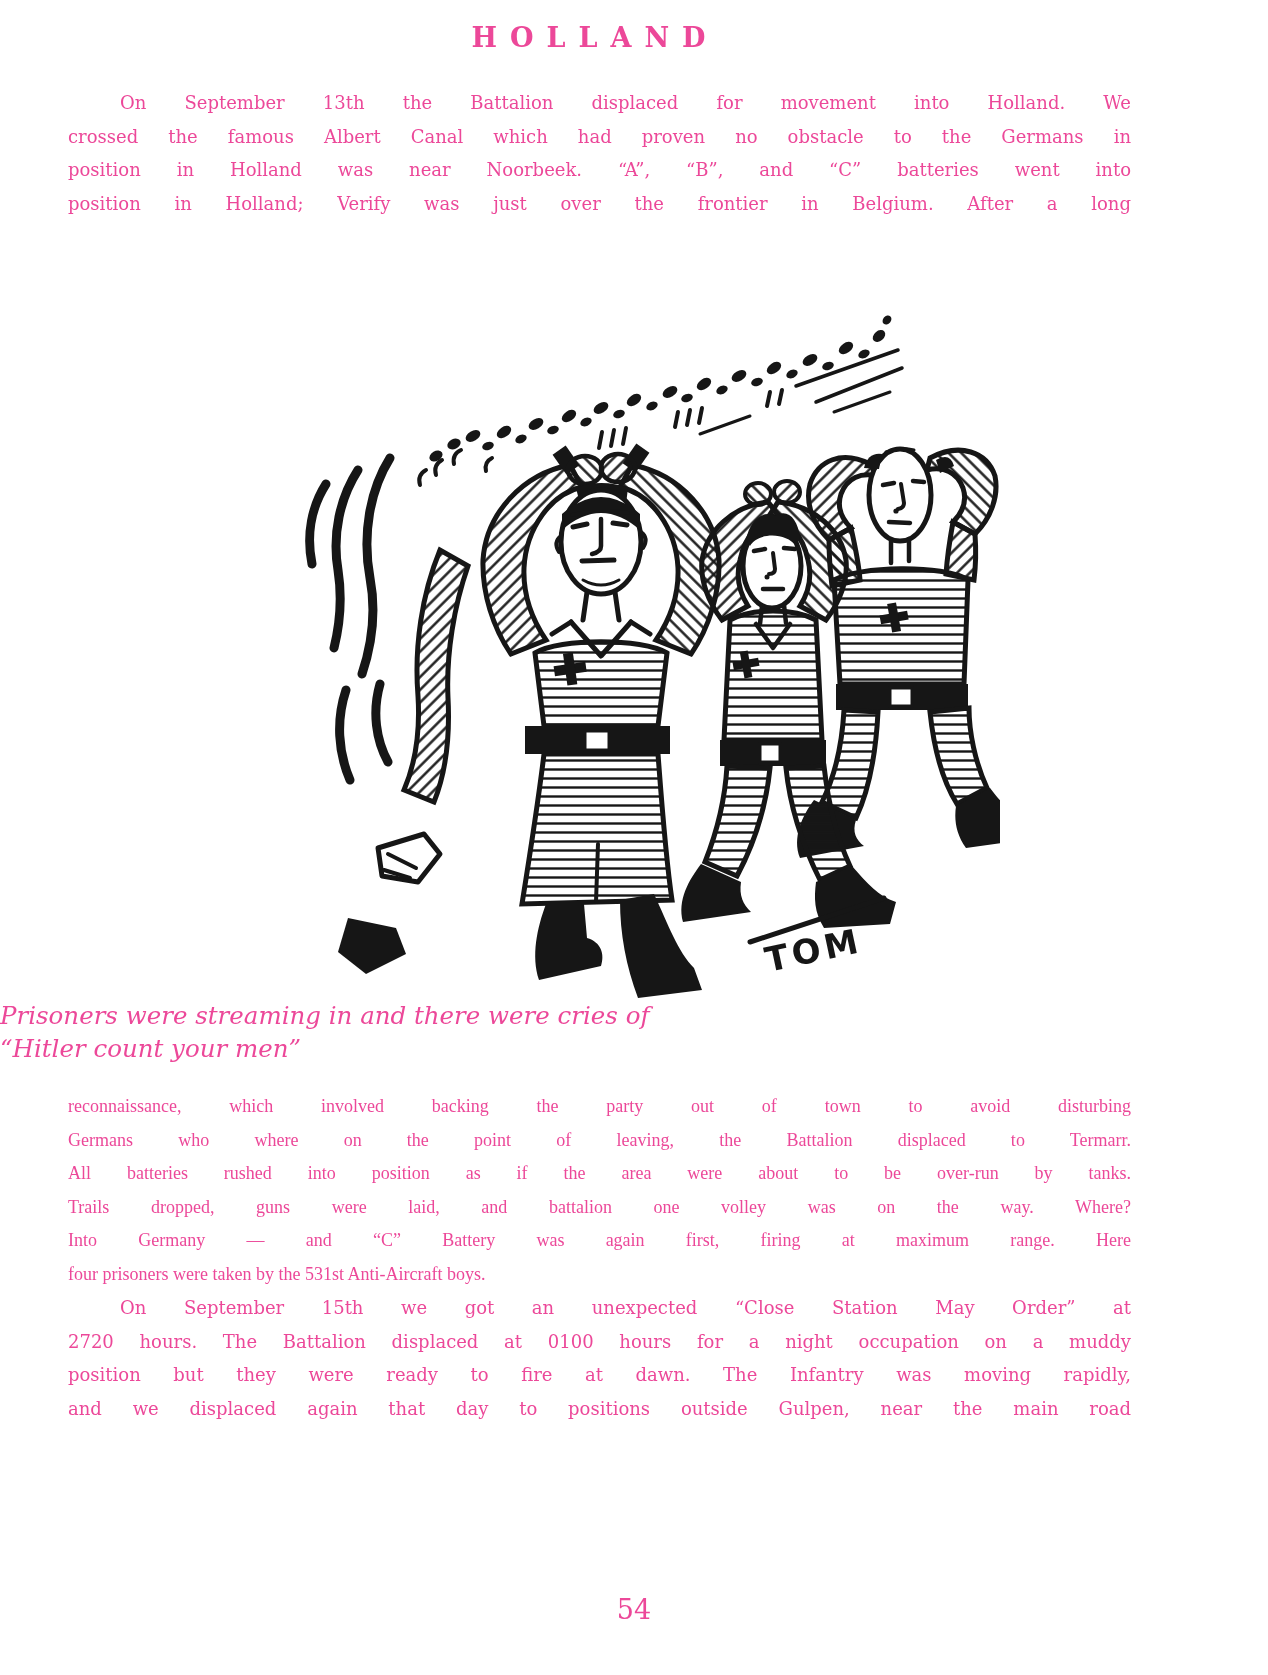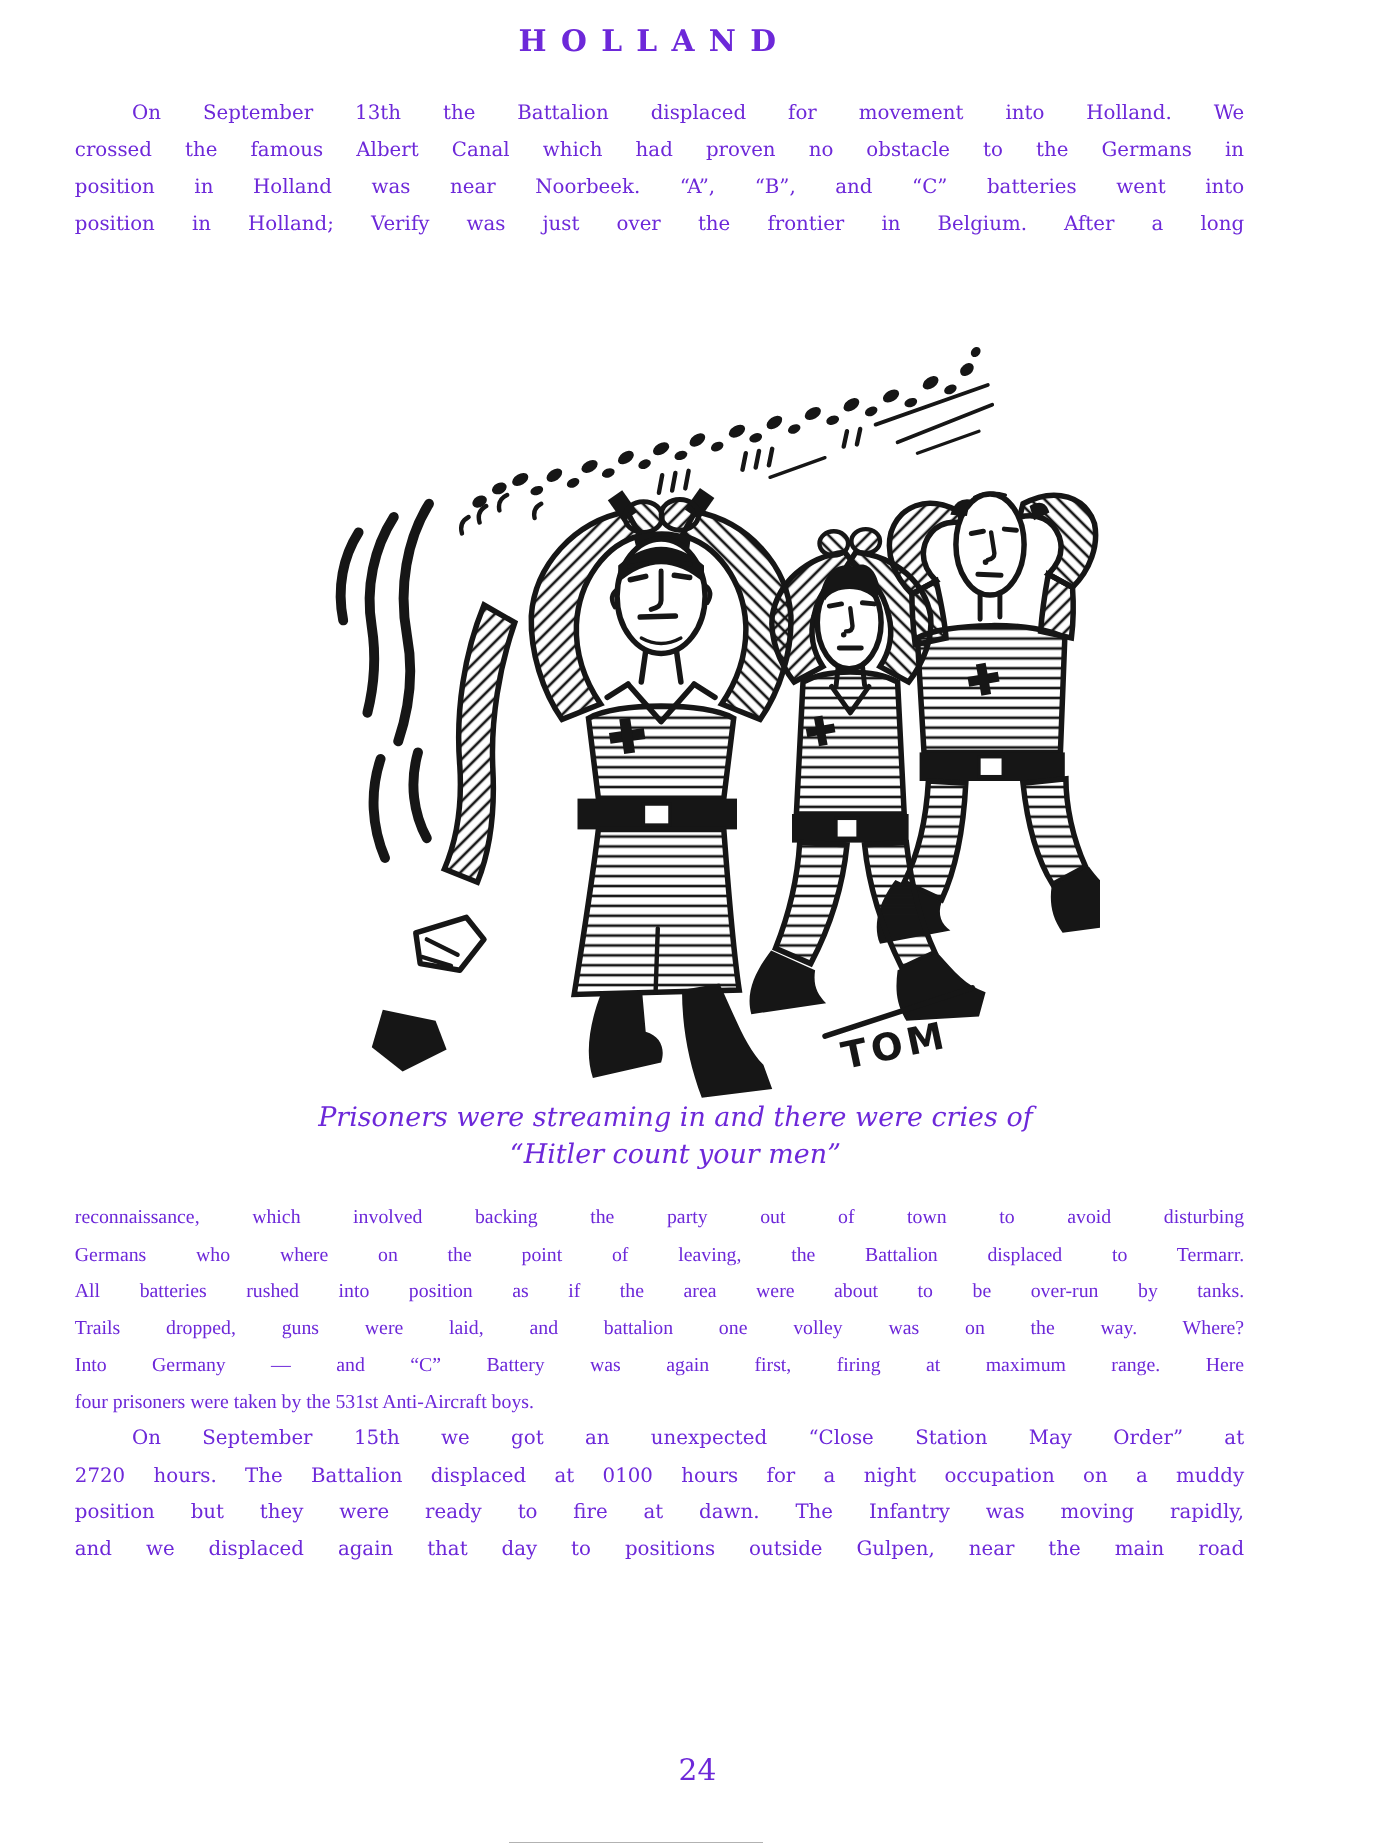--- a/index.html
+++ b/index.html
@@ -29,34 +29,33 @@
   .line.indent{ text-indent:52px; }
   #p1{top:86px;}
   #p2{top:1090px;font-family:Liberation Serif, serif;}
   #p3{top:1291px;}
   .cartoon{
     position:absolute;top:288px;left:230px;margin:0;
     width:770px;height:715px;
   }
   .caption{
     position:absolute;top:999px;left:0;width:1228px;
-    text-align:center;
     font-style:italic;
     font-size:24.5px;line-height:33px;
   }
   .pageno{
     position:absolute;top:1594px;left:0;width:1268px;
     text-align:center;font-size:27px;
   }
   svg .ln{stroke:#161616;fill:none;stroke-linecap:round;stroke-linejoin:round;}
 </style>
 </head>
 <body>
 
-<div class="page" style="background: rgb(255, 255, 255); color: #6d28d9;">
+<div class="page" style="background: rgb(255, 255, 255); color: #ec4899;">
 
   <div class="title">HOLLAND</div>
 
   <div class="para" id="p1">
       <div class="line indent just">On September 13th the Battalion displaced for movement into Holland. We</div>
       <div class="line just">crossed the famous Albert Canal which had proven no obstacle to the Germans in</div>
       <div class="line just">position in Holland was near Noorbeek. “A”, “B”, and “C” batteries went into</div>
       <div class="line just">position in Holland; Verify was just over the frontier in Belgium. After a long</div>
     </div>
 
@@ -235,15 +234,15 @@
       <div class="line just">Into Germany — and “C” Battery was again first, firing at maximum range. Here</div>
       <div class="line">four prisoners were taken by the 531st Anti-Aircraft boys.</div>
     </div>
   <div class="para" id="p3">
       <div class="line indent just">On September 15th we got an unexpected “Close Station May Order” at</div>
       <div class="line just">2720 hours. The Battalion displaced at 0100 hours for a night occupation on a muddy</div>
       <div class="line just">position but they were ready to fire at dawn. The Infantry was moving rapidly,</div>
       <div class="line just">and we displaced again that day to positions outside Gulpen, near the main road</div>
     </div>
 
-  <div class="pageno">24</div>
+  <div class="pageno">54</div>
 
 </div>
 
 </body></html>

